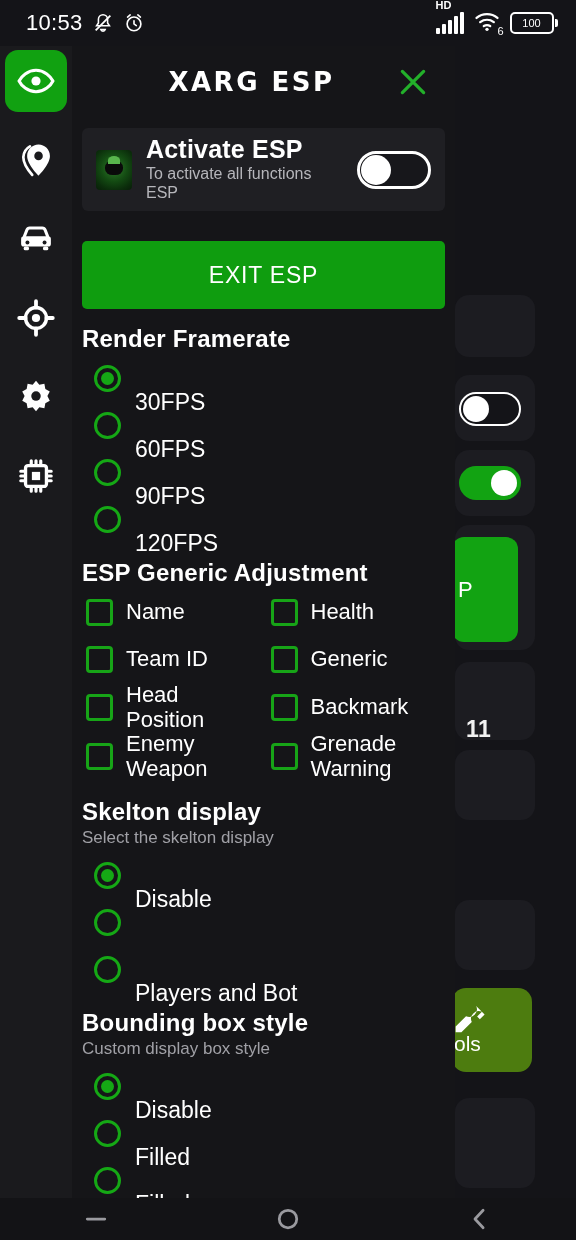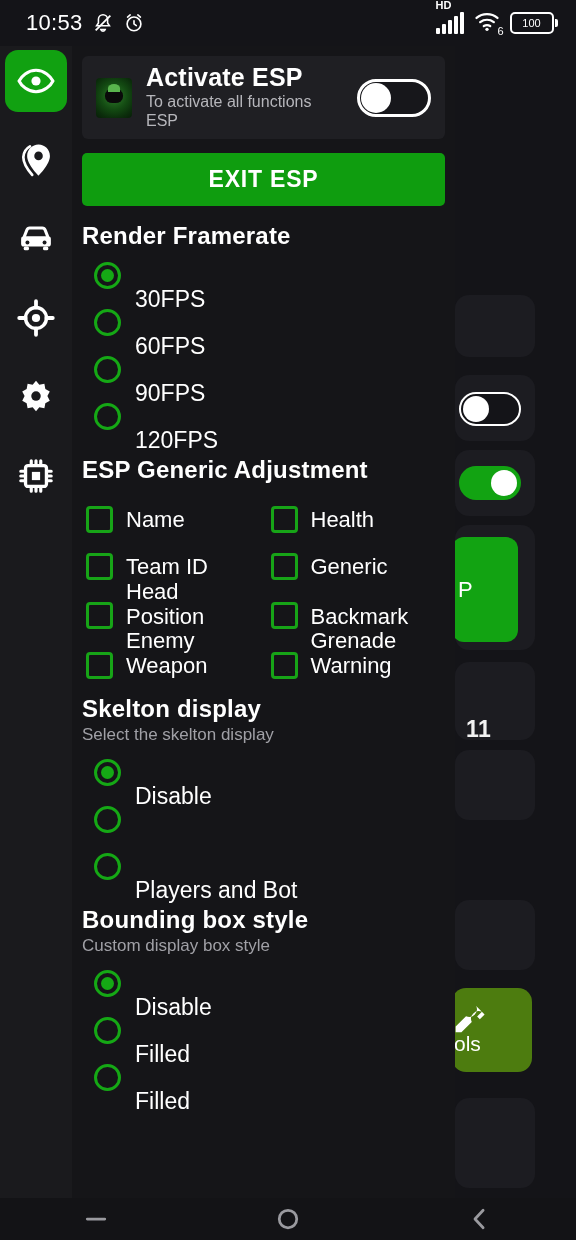--- a/index.html
+++ b/index.html
@@ -210,28 +210,28 @@
     border: 3px solid #ffffff;
     background: #17171b;
   }
   .switch.off .knob {
     position:absolute; width: 30px; height: 30px;
     border-radius: 50%; background: #fff;
     top: 1px; left: 1px;
   }
 
   #exit-btn {
-    margin: 14px 10px 0 10px;
-    height: 53px;
+    margin: 30px 10px 0 10px;
+    height: 68px;
     background: #0f9d0f;
     border: none;
     border-radius: 5px;
     color: #ffffff;
     font-size: 23px;
-    font-weight: bold;
+    font-weight: normal;
     letter-spacing: .8px;
     width: calc(100% - 20px);
     display: block;
   }
 
   .sec-title {
     color: #ffffff;
     font-size: 24px;
     font-weight: bold;
     margin: 16px 0 2px 10px;
@@ -270,21 +270,21 @@
 
   
   #esp-grid {
     display: grid;
     grid-template-columns: 1fr 1fr;
     row-gap: 0;
     margin-top: 2px;
     padding-left: 14px;
   }
   .cb-row {
-    display: flex; align-items: flex-end; gap: 13px;
+    display: flex; align-items: center; gap: 13px;
     min-height: 47px;
     padding-right: 4px;
   }
   .cb {
     width: 27px; height: 27px;
     border: 3px solid #17a417;
     border-radius: 4px;
     flex: 0 0 27px;
     background: transparent;
   }
@@ -426,20 +426,28 @@
         <svg width="38" height="38" viewBox="0 0 24 24">
           <rect x="5.4" y="5.4" width="13.2" height="13.2" rx="1.6" fill="none" stroke="#fff" stroke-width="2.1"></rect>
           <rect x="9.4" y="9.4" width="5.2" height="5.2" fill="#fff"></rect>
           <path d="M9 2.4v2.6M12 2.4v2.6M15 2.4v2.6M9 19v2.6M12 19v2.6M15 19v2.6M2.4 9h2.6M2.4 12h2.6M2.4 15h2.6M19 9h2.6M19 12h2.6M19 15h2.6" stroke="#fff" stroke-width="2" stroke-linecap="round"></path>
         </svg>
       </div>
     </div>
 
     <div id="content">
 
+      <div id="header">
+        <div id="app-title">XARG ESP</div>
+        <div id="close-btn">
+          <svg width="34" height="34" viewBox="0 0 24 24">
+            <path d="M4.5 4.5 19.5 19.5M19.5 4.5 4.5 19.5" stroke="#23b02a" stroke-width="2.3" stroke-linecap="round"></path>
+          </svg>
+        </div>
+      </div>
 
       <div id="activate-card">
         <div id="esp-avatar"></div>
         <div id="activate-texts">
           <div id="activate-title">Activate ESP</div>
           <div id="activate-sub">To activate all functions ESP</div>
         </div>
         <div class="switch off">
           <div class="knob"></div>
         </div>

